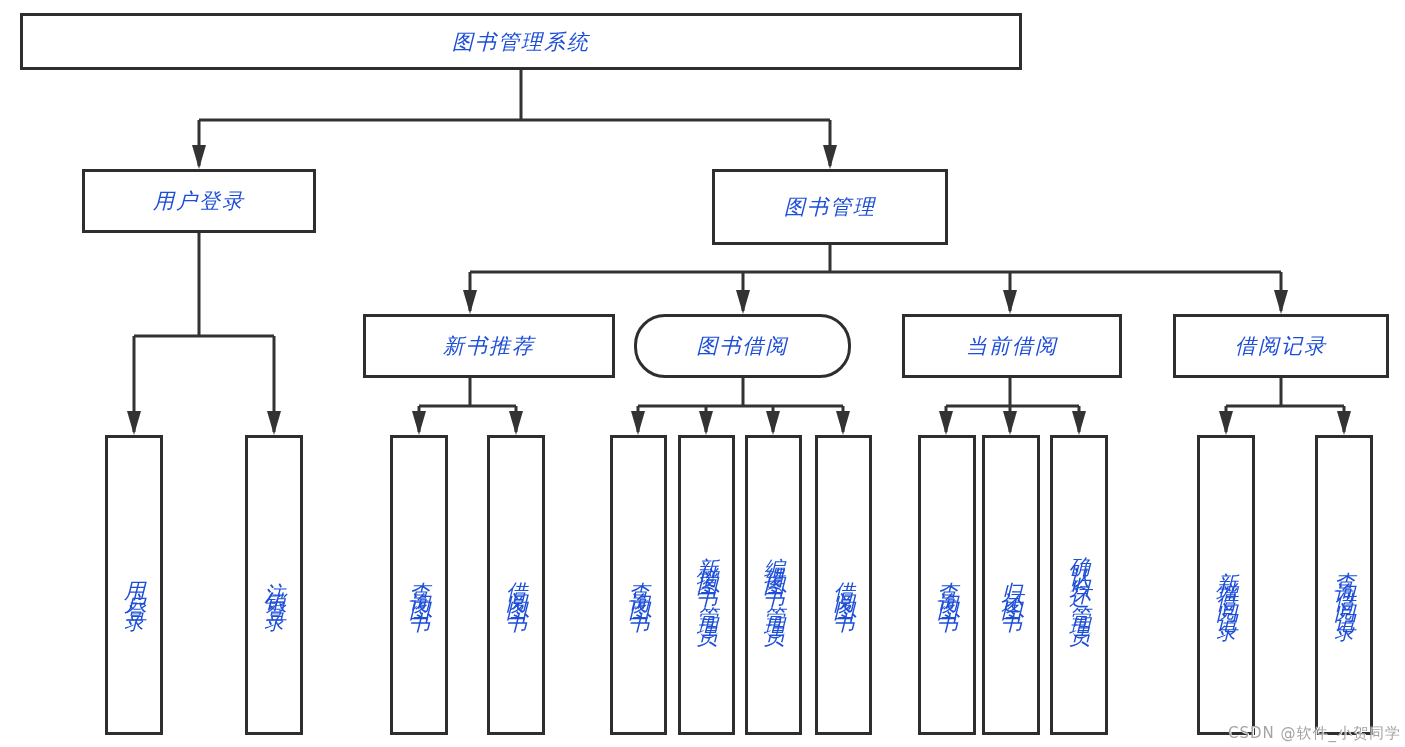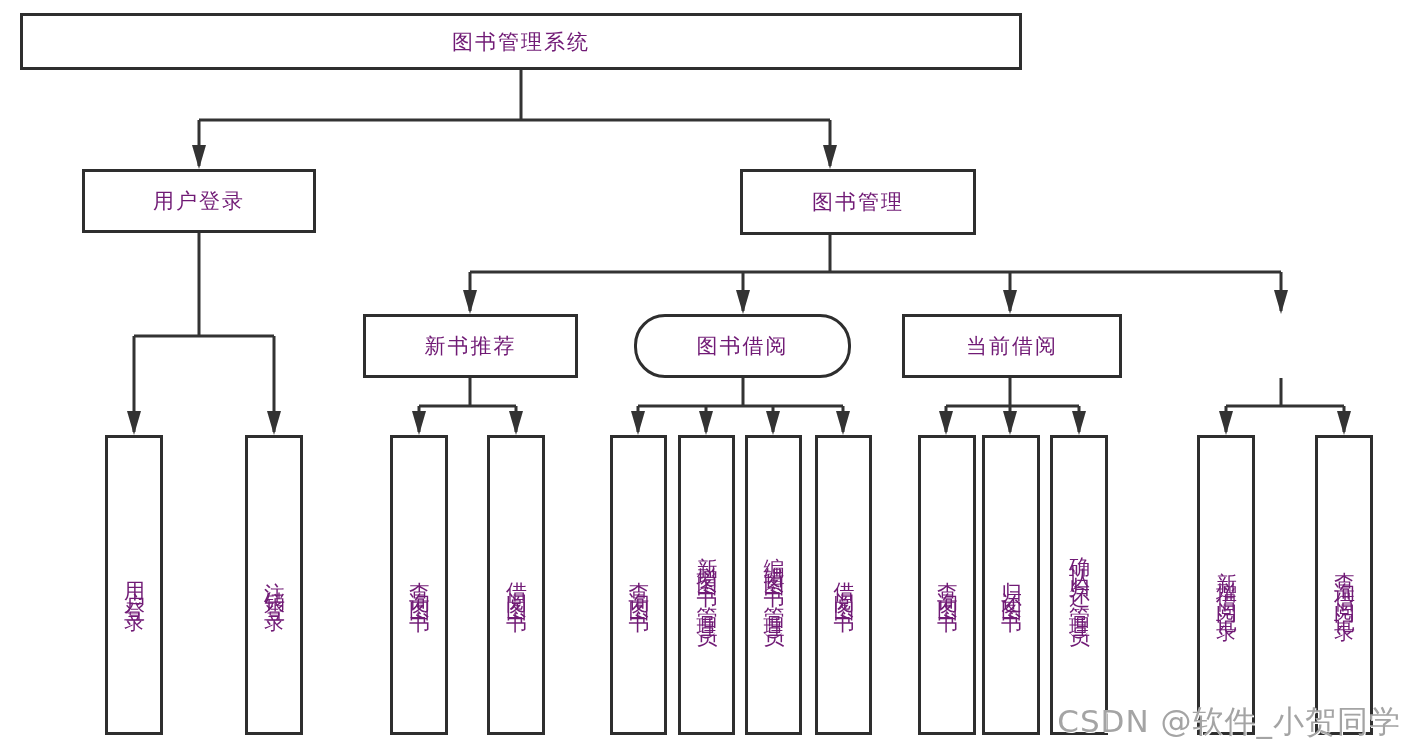--- a/index.html
+++ b/index.html
@@ -4,30 +4,30 @@
 <style>
   html,body{margin:0;padding:0;background:#ffffff;}
   #stage{
     position:relative;width:1405px;height:747px;background:#ffffff;overflow:hidden;
     font-family:"DejaVu Sans","Liberation Sans",sans-serif;color:#3a3a3a;
   }
   #connectors{position:absolute;left:0;top:0;z-index:1;}
   .node{
     position:absolute;box-sizing:border-box;background:#ffffff;
     border:3px solid #2e2e2e;display:flex;align-items:center;justify-content:center;
-    z-index:2;color:#701a75;
+    z-index:2;color:#1d4ed8;font-style:italic;
   }
   .node.h{font-size:21px;letter-spacing:2px;white-space:nowrap;}
   .node.v{
     writing-mode:vertical-rl;text-orientation:mixed;
     font-size:21px;letter-spacing:10px;line-height:1;
   }
   #watermark{
     position:absolute;z-index:3;right:4px;bottom:4px;
-    font-size:31px;letter-spacing:1px;color:#a4a4a4;
+    font-size:15px;letter-spacing:1px;color:#a4a4a4;
     text-shadow:1px 1px 0 #ffffff;white-space:nowrap;
   }
 </style>
 </head>
 <body>
 
 <div id="stage">
 
   <svg id="connectors" width="1405" height="747" viewBox="0 0 1405 747">
     <g stroke="#333333" stroke-width="3" fill="none">
@@ -58,25 +58,26 @@
       <polygon points="1003,411 1017,411 1010,435"></polygon>
       <polygon points="1072,411 1086,411 1079,435"></polygon>
       <polygon points="1219,411 1233,411 1226,435"></polygon>
       <polygon points="1337,411 1351,411 1344,435"></polygon>
     </g>
   </svg>
 
   <div class="node h" style="left:20px;top:13px;width:1002px;height:57px;">图书管理系统</div>
 
   <div class="node h" style="left:82px;top:169px;width:234px;height:64px;">用户登录</div>
-  <div class="node h" style="left:712px;top:169px;width:236px;height:66px;margin-left:28px;">图书管理</div>
+  <div class="node h" style="left:712px;top:169px;width:236px;height:76px;">图书管理</div>
 
-  <div class="node h" style="left:363px;top:314px;width:215px;height:64px;">新书推荐</div>
+  <div class="node h" style="left:363px;top:314px;width:252px;height:64px;">新书推荐</div>
   <div class="node h" style="left:634px;top:314px;width:217px;height:64px;border-radius:31px;">图书借阅</div>
   <div class="node h" style="left:902px;top:314px;width:220px;height:64px;">当前借阅</div>
+  <div class="node h" style="left:1173px;top:314px;width:216px;height:64px;">借阅记录</div>
 
   <div class="node v" style="left:105px;top:435px;width:58px;height:300px;">用户登录</div>
   <div class="node v" style="left:245px;top:435px;width:58px;height:300px;">注销登录</div>
 
   <div class="node v" style="left:390px;top:435px;width:58px;height:300px;">查询图书</div>
   <div class="node v" style="left:487px;top:435px;width:58px;height:300px;">借阅图书</div>
 
   <div class="node v" style="left:610px;top:435px;width:57px;height:300px;">查询图书</div>
   <div class="node v" style="left:678px;top:435px;width:57px;height:300px;">新增图书（管理员）</div>
   <div class="node v" style="left:745px;top:435px;width:57px;height:300px;">编辑图书（管理员）</div>

